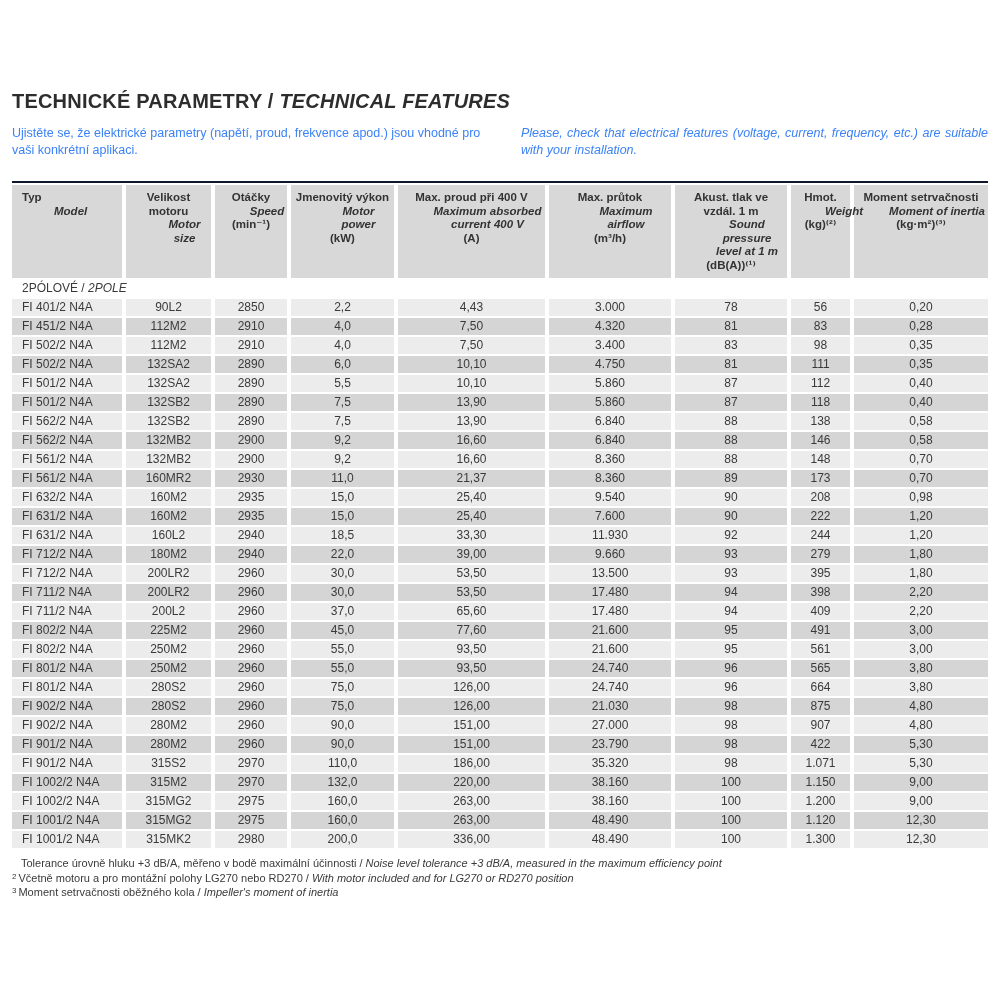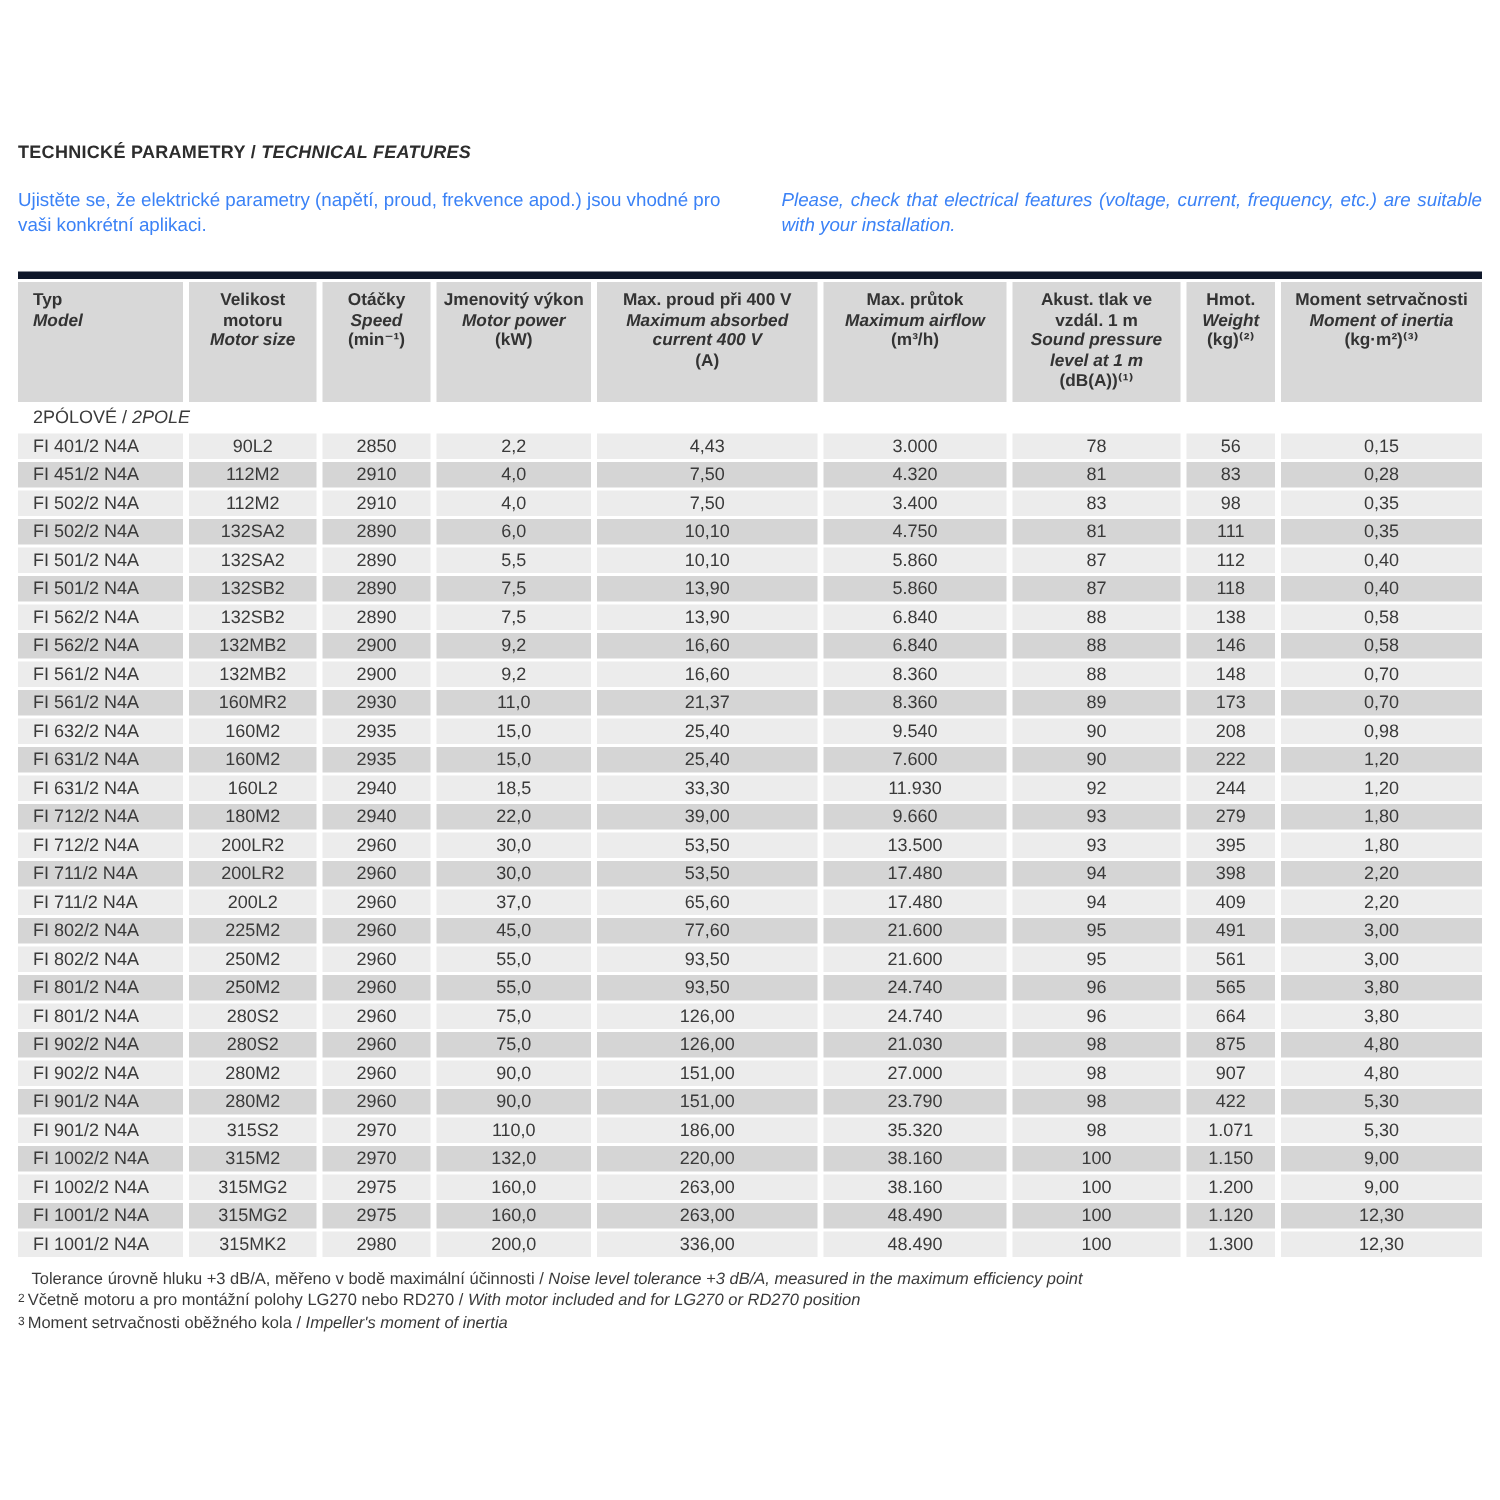--- a/index.html
+++ b/index.html
@@ -4,43 +4,43 @@
 <style>
   html,body { margin:0; padding:0; background:#ffffff; }
   body {
     width:1000px; height:1000px; overflow:hidden;
     font-family:"Liberation Sans","DejaVu Sans",sans-serif;
     color:#3a3a3a;
   }
   .page { padding:92px 12px 0 12px; }
 
   .title {
-    margin:0; font-size:12px; line-height:18px; font-weight:bold;
+    margin:0; font-size:20px; line-height:18px; font-weight:bold;
     color:#2d2d2d; letter-spacing:0.2px;
   }
   .it { font-style:italic; }
 
   .intro { display:flex; margin:15px 0 0 0; }
   .intro p { margin:0; font-size:12.5px; line-height:17px; color:#3b82f6; }
   .intro-cz { width:470px; }
   .intro-en { width:467px; margin-left:39px !important; font-style:italic; text-align:justify; }
 
-  .table-wrap { margin-top:22px; border-top:5px solid #0f172a; }
+  .table-wrap { margin-top:22px; border-top:2px solid #0f172a; }
   table.spec {
     border-collapse:separate; border-spacing:4px 2px;
     table-layout:fixed; margin:0 -4px; width:calc(100% + 8px);
   }
   table.spec th {
     background:#d8d8d8; vertical-align:top; text-align:center;
     font-size:11.5px; line-height:13.5px; font-weight:bold; color:#333;
     padding:6px 2px;
   }
   table.spec th:first-child { text-align:left; padding-left:10px; }
   .hdr-cz, .hdr-en, .hdr-unit { display:block; }
-  .hdr-en { font-style:italic; }
+  .hdr-en { font-style:italic;margin-left:32px; }
 
   td.section {
     background:#ffffff; text-align:center;
     font-size:12px; line-height:16px; padding:2px 0; color:#3a3a3a;margin-top:29px;
   }
 
   table.spec td {
     font-size:12px; line-height:15px; padding:1px 2px;
     text-align:center; color:#3a3a3a; overflow:hidden; white-space:nowrap;
   }
@@ -133,21 +133,21 @@
         </tr>
       <tr data-name="table-row" class="light">
             <td data-name="cell-model">FI 401/2 N4A</td>
             <td data-name="cell-motor-size">90L2</td>
             <td data-name="cell-speed">2850</td>
             <td data-name="cell-power">2,2</td>
             <td data-name="cell-current">4,43</td>
             <td data-name="cell-airflow">3.000</td>
             <td data-name="cell-sound">78</td>
             <td data-name="cell-weight">56</td>
-            <td data-name="cell-inertia">0,15</td>
+            <td data-name="cell-inertia">0,20</td>
           </tr>
           <tr data-name="table-row" class="dark">
             <td data-name="cell-model">FI 451/2 N4A</td>
             <td data-name="cell-motor-size">112M2</td>
             <td data-name="cell-speed">2910</td>
             <td data-name="cell-power">4,0</td>
             <td data-name="cell-current">7,50</td>
             <td data-name="cell-airflow">4.320</td>
             <td data-name="cell-sound">81</td>
             <td data-name="cell-weight">83</td>

